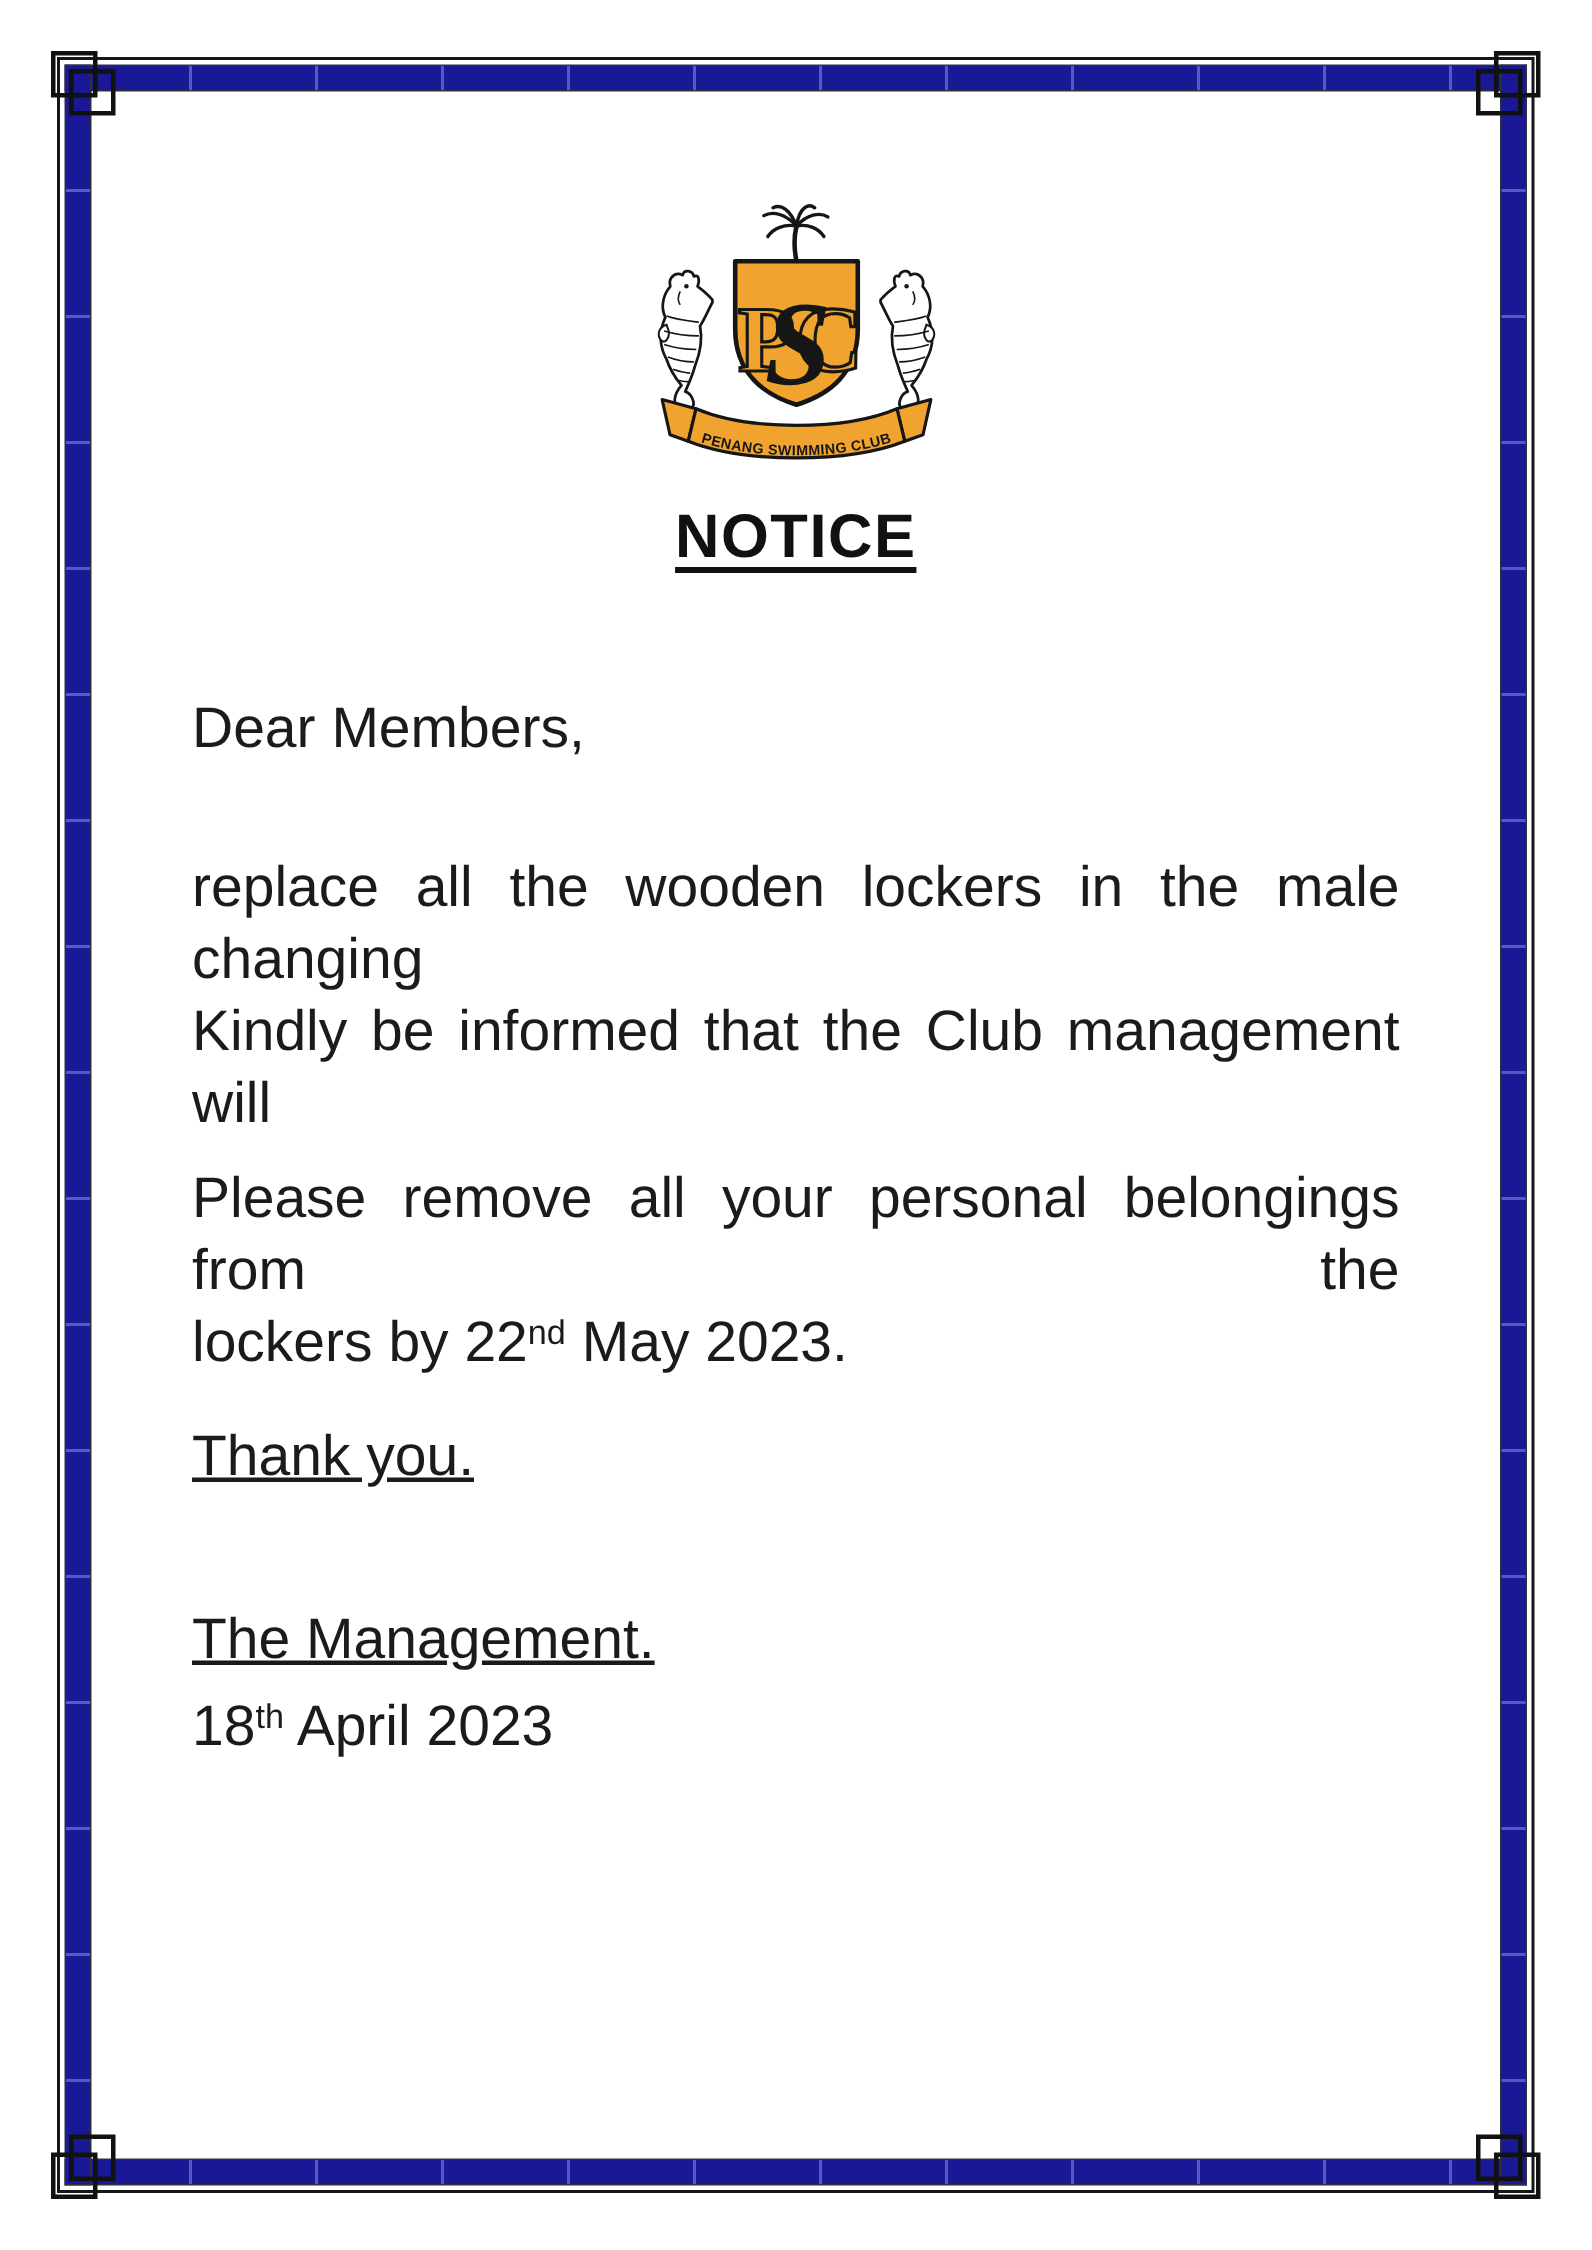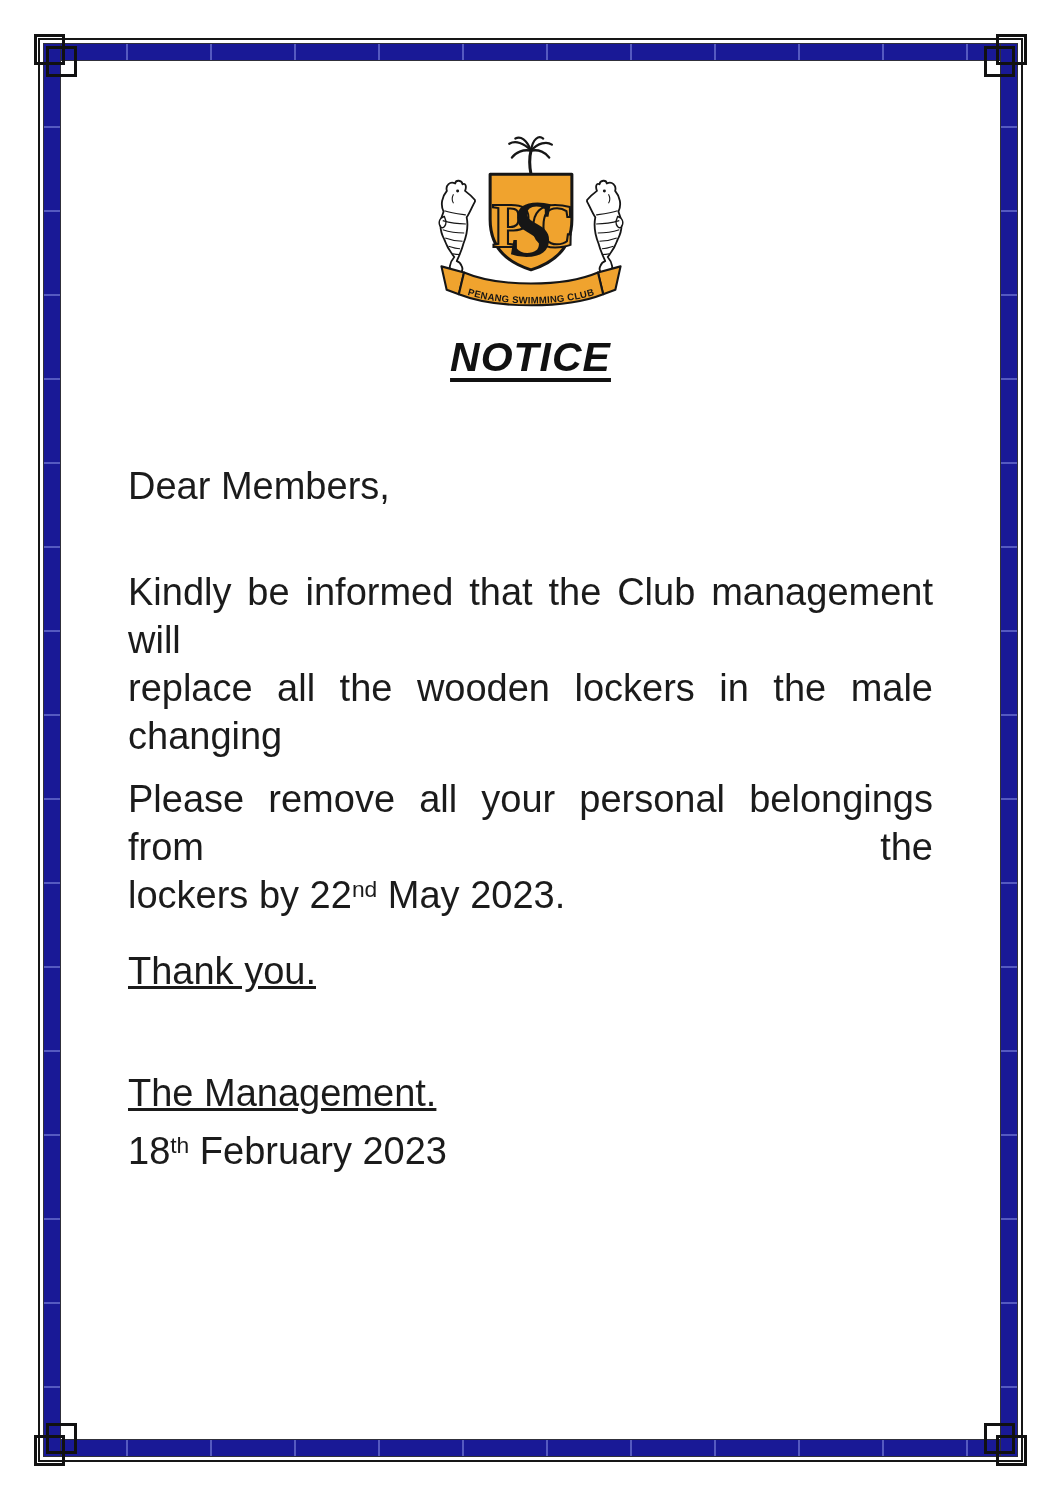--- a/index.html
+++ b/index.html
@@ -48,21 +48,20 @@
 
   
   .title {
     position:absolute; top:334px; left:0; right:0;
     text-align:center;
     font-size:41px; font-weight:bold; letter-spacing:1px;
     text-decoration:underline;
     text-decoration-thickness:4px;
     text-underline-offset:7px;
     color:#111111;
-    font-style:italic;
   }
 
   
   .tblock {
     position:absolute; left:128px; right:128px;
     font-size:38px; line-height:48px; color:#1b1b1b;
   }
   .jline { text-align:justify; text-align-last:justify; }
   .lline { text-align:left; }
   .sup { font-size:60%; position:relative; top:-0.5em; }
@@ -137,34 +136,34 @@
     </svg>
   </div>
 
   <div class="title">NOTICE</div>
 
   <div class="tblock salutation">
     <div class="lline">Dear Members,</div>
   </div>
 
   <div class="tblock para1">
+    <div class="jline">replace all the wooden lockers in the male changing</div>
     <div class="jline">Kindly be informed that the Club management will</div>
-    <div class="jline">replace all the wooden lockers in the male changing</div>
   </div>
 
   <div class="tblock para2">
     <div class="jline">Please remove all your personal belongings from the</div>
     <div class="lline"><span>lockers by 22</span><span class="sup">nd</span><span> May 2023.</span></div>
   </div>
 
   <div class="tblock thanks">
     <div class="lline">Thank you.</div>
   </div>
 
   <div class="tblock signoff">
     <div class="lline">The Management.</div>
   </div>
 
   <div class="tblock dateline">
-    <div class="lline"><span>18</span><span class="sup">th</span><span> February 2023</span></div>
+    <div class="lline"><span>18</span><span class="sup">th</span><span> April 2023</span></div>
   </div>
 
 </div>
 
 </body></html>

